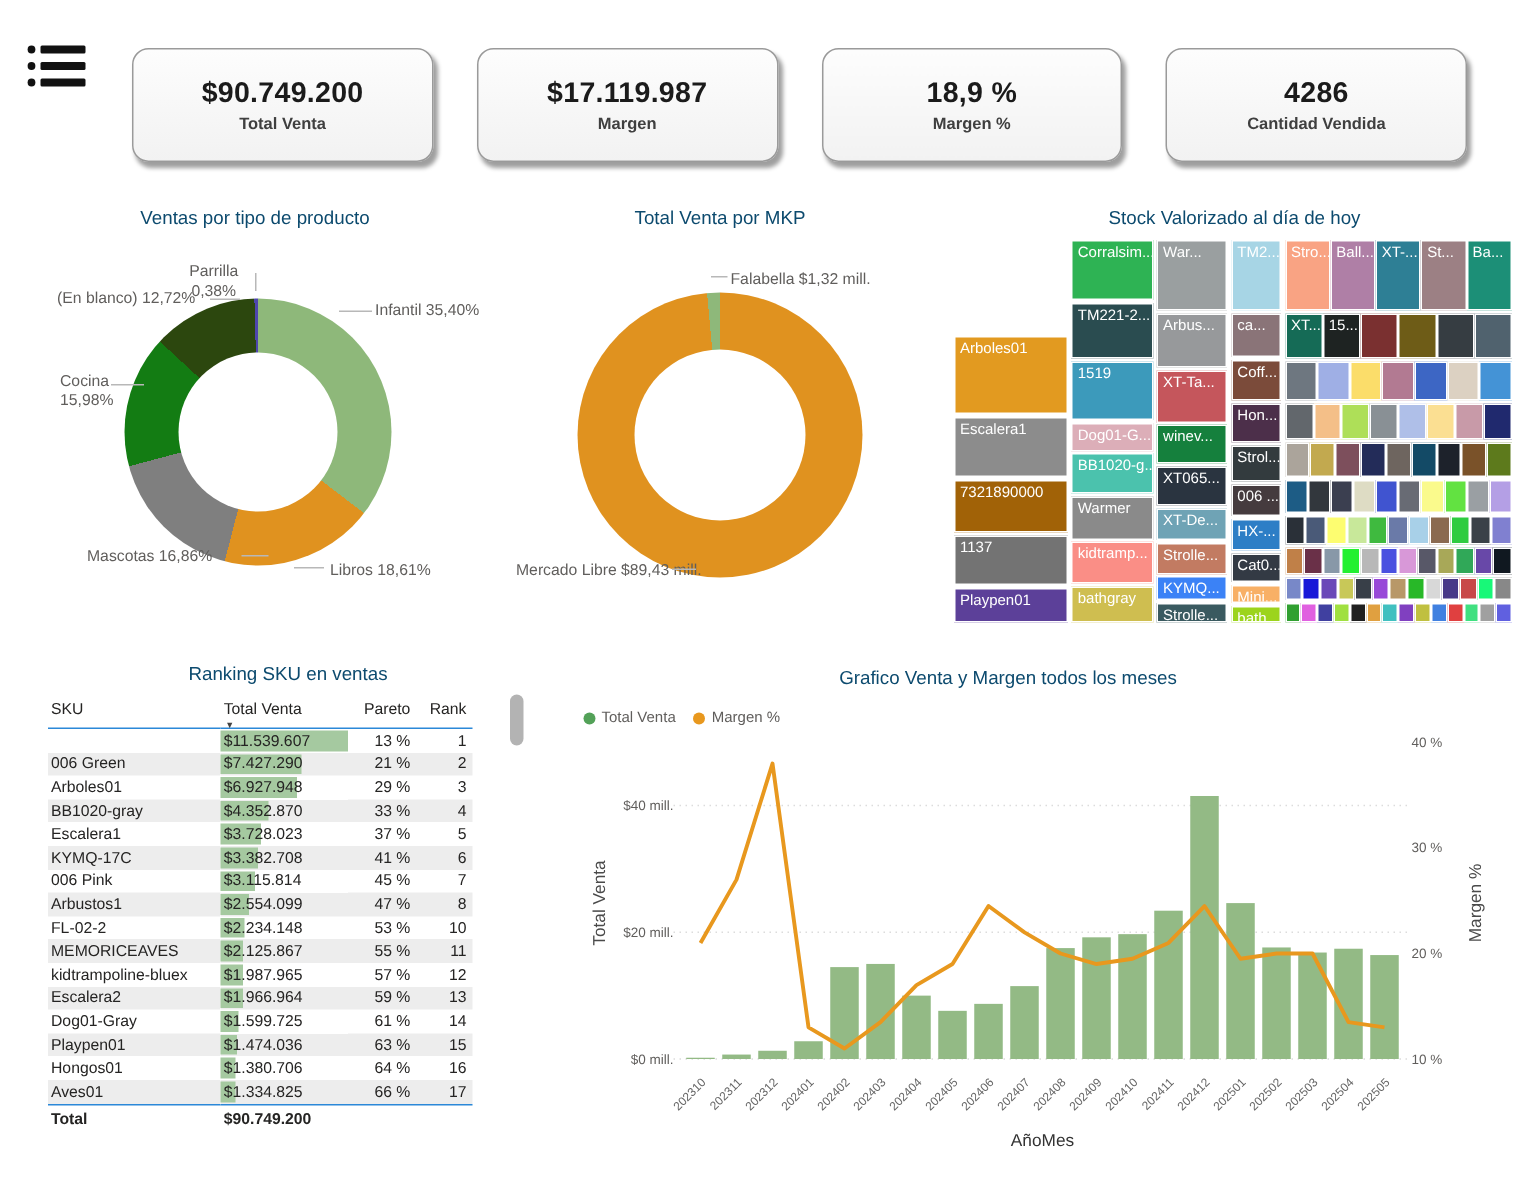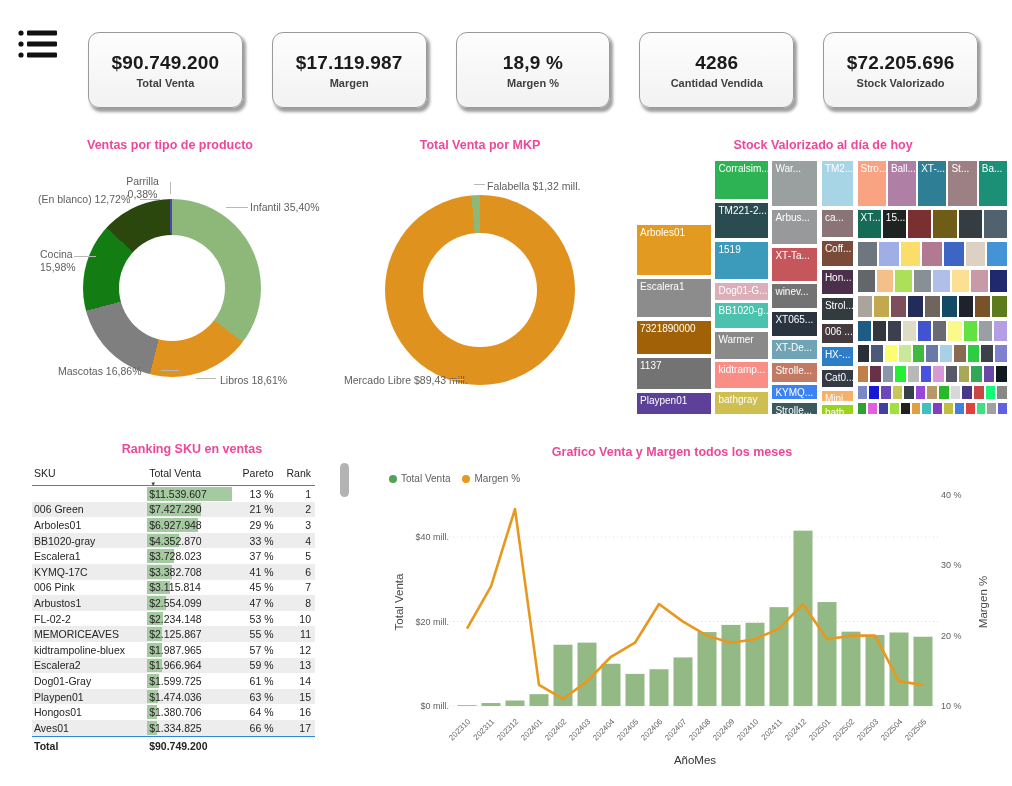--- a/index.html
+++ b/index.html
@@ -12,21 +12,21 @@
 
   
   .kpi-row{left:88px;top:32px;width:890px;height:76px;display:flex;gap:29px;}
   .kpi-card{flex:1;background:linear-gradient(#fdfdfd,#f2f2f2);border:1px solid #9a9a9a;
             border-radius:11px;box-shadow:2.5px 3.5px 3px rgba(0,0,0,.38);
             display:flex;flex-direction:column;align-items:center;justify-content:center;gap:3px;}
   .kpi-value{font-size:19px;font-weight:800;color:#1b1b1b;letter-spacing:.2px;}
   .kpi-label{font-size:11px;font-weight:700;color:#3f3f3f;}
 
   
-  .panel-title{font-size:12.5px;font-weight:700;color:#ec4899;text-align:center;}
+  .panel-title{font-size:12.5px;font-weight:400;color:#0c4a6e;text-align:center;}
 
   
   .donut-panel{width:300px;height:298px;}
   .donut-ring{position:absolute;border-radius:50%;cursor:pointer;}
   .donut-hole{position:absolute;background:#fff;border-radius:50%;}
   .donut-label{position:absolute;font-size:10.5px;color:#605E5C;white-space:pre-line;line-height:1.25;}
   .leader{position:absolute;border-top:1px solid #b8b8b8;}
   .leader.v{border-top:none;border-left:1px solid #b8b8b8;}
 
   
@@ -85,24 +85,20 @@
     <div class="kpi-value">$17.119.987</div>
     <div class="kpi-label">Margen</div>
   </div>
   <div class="kpi-card">
     <div class="kpi-value">18,9 %</div>
     <div class="kpi-label">Margen %</div>
   </div>
   <div class="kpi-card">
     <div class="kpi-value">4286</div>
     <div class="kpi-label">Cantidad Vendida</div>
-  </div>
-  <div class="kpi-card">
-    <div class="kpi-value">$72.205.696</div>
-    <div class="kpi-label">Stock Valorizado</div>
   </div>
 </div>
 
 <div class="abs donut-panel" style="left:20px;top:138px;">
   <div class="panel-title">Ventas por tipo de producto</div>
   <div class="donut-ring" style="left: 63px; top: 61px; width: 178px; height: 178px; background: conic-gradient(rgb(142, 184, 122) 0deg, rgb(142, 184, 122) 127.44deg, rgb(224, 146, 31) 127.44deg, rgb(224, 146, 31) 194.436deg, rgb(127, 127, 127) 194.436deg, rgb(127, 127, 127) 255.132deg, rgb(19, 124, 19) 255.132deg, rgb(19, 124, 19) 312.66deg, rgb(44, 71, 14) 312.66deg, rgb(44, 71, 14) 358.452deg, rgb(78, 70, 174) 358.452deg, rgb(78, 70, 174) 359.82deg);">
     <div class="donut-hole" style="inset:36px;"></div>
   </div>
   <div class="donut-label" style="left:85px;top:37px;width:75px;text-align:center;">Parrilla
 0,38%</div>
@@ -175,21 +171,21 @@
       </div>
       <div class="tm-cell" style="left: 36.4%; top: 0%; width: 12.6%; height: 18.4%; background: rgb(154, 159, 160);">
         <span>War...</span>
       </div>
       <div class="tm-cell" style="left: 36.4%; top: 19.1%; width: 12.6%; height: 14.2%; background: rgb(151, 153, 155);">
         <span>Arbus...</span>
       </div>
       <div class="tm-cell" style="left: 36.4%; top: 34%; width: 12.6%; height: 13.7%; background: rgb(197, 86, 92);">
         <span>XT-Ta...</span>
       </div>
-      <div class="tm-cell" style="left: 36.4%; top: 48.4%; width: 12.6%; height: 10.2%; background: #737373;">
+      <div class="tm-cell" style="left: 36.4%; top: 48.4%; width: 12.6%; height: 10.2%; background: #15803d;">
         <span>winev...</span>
       </div>
       <div class="tm-cell" style="left: 36.4%; top: 59.3%; width: 12.6%; height: 10.2%; background: rgb(42, 52, 64);">
         <span>XT065...</span>
       </div>
       <div class="tm-cell" style="left: 36.4%; top: 70.2%; width: 12.6%; height: 8.2%; background: rgb(111, 163, 181);">
         <span>XT-De...</span>
       </div>
       <div class="tm-cell" style="left: 36.4%; top: 79.1%; width: 12.6%; height: 8.2%; background: rgb(194, 123, 98);">
         <span>Strolle...</span>

